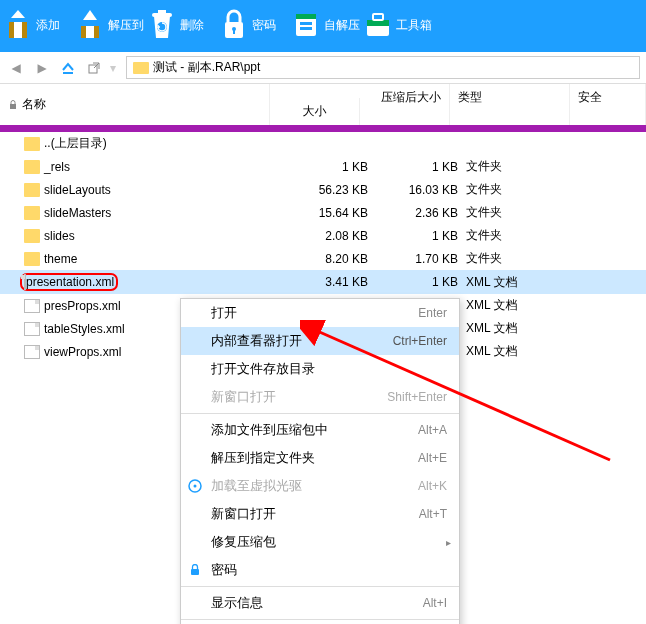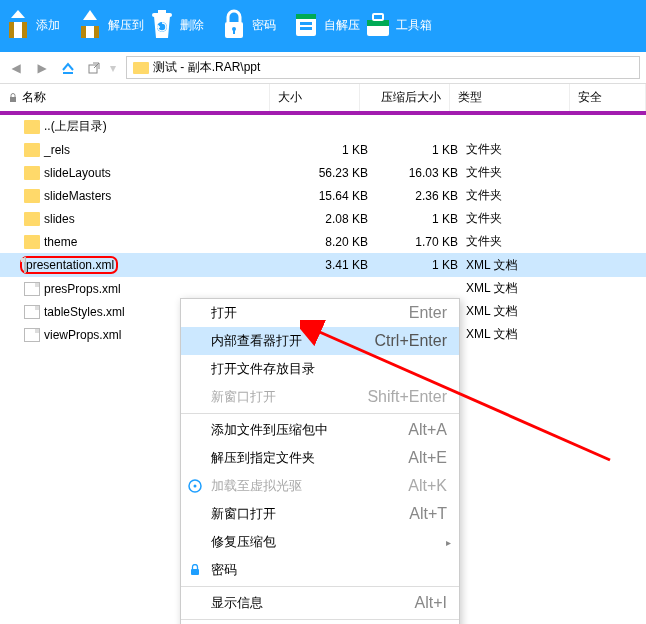--- a/index.html
+++ b/index.html
@@ -6,24 +6,24 @@
     body { font-family: "Microsoft YaHei", sans-serif; font-size: 12px; width: 646px; height: 624px; overflow: hidden; background: #fff; }
     .toolbar { background: #1e9fff; display: flex; padding: 4px 0 6px 0; }
     .tool-btn { width: 72px; display: flex; align-items: center; color: #fff; cursor: pointer; padding: 2px 0; }
     .tool-icon { width: 36px; height: 36px; display: flex; align-items: center; justify-content: center; margin-bottom: 2px; }
     .tool-label { font-size: 12px; }
     .nav-bar { background: #fff; border-bottom: 1px solid #ddd; padding: 4px 6px; display: flex; align-items: center; gap: 6px; }
     .nav-ic { width: 20px; height: 20px; display: flex; align-items: center; justify-content: center; color: #999; cursor: pointer; }
     .nav-ic.active { color: #1e9fff; }
     .path-box { display: flex; align-items: center; gap: 4px; border: 1px solid #ccc; padding: 2px 6px; flex: 1; margin-left: 4px; }
     .folder-ic { width: 16px; height: 12px; background: #ffd96a; border-radius: 1px; display: inline-block; }
-    .headers { display: flex; border-bottom: 4px solid #a21caf; background: #fff; font-size: 12px; }
+    .headers { display: flex; border-bottom: 7px solid #a21caf; background: #fff; font-size: 12px; }
     .hcol { padding: 5px 8px; border-right: 1px solid #eee; }
     .hcol.name { flex: 0 0 270px; display: flex; align-items: center; gap: 4px; }
-    .hcol.size { flex: 0 0 90px; text-align: left; }
+    .hcol.size { flex: 0 0 90px; text-align: center; margin-top: 14px; }
     .hcol.csize { flex: 0 0 90px; text-align: right; }
     .hcol.type { flex: 0 0 120px; font-family: Liberation Mono, monospace; }
     .hcol.safe { flex: 1; }
     .lock-ic-sm { width: 10px; height: 10px; }
     .file-list { }
     .row { display: flex; align-items: center; padding: 3px 24px; font-size: 12px; }
     .row.sel { background: #cce8ff; }
     .cname { flex: 0 0 262px; display: flex; align-items: center; gap: 4px; }
     .csize { flex: 0 0 90px; text-align: right; padding-right: 8px; }
     .ccsize { flex: 0 0 90px; text-align: right; padding-right: 8px; }
@@ -32,21 +32,21 @@
     .fic.folder { background: #ffd96a; border-radius: 1px; }
     .fic.file { border: 1px solid #bbb; background: #fff; position: relative; }
     .fic.file::after { content: ''; position: absolute; top: 0; right: 0; width: 4px; height: 4px; background: #ddd; }
     .red-box { border: 2px solid #ff0000; border-radius: 7px; padding: 0 2px; margin-left: -4px; }
     .ctx-menu { position: absolute; left: 180px; top: 298px; width: 280px; background: #fff; border: 1px solid #ccc; box-shadow: 2px 2px 8px rgba(0,0,0,.2); z-index: 10; }
     .ctx-item { display: flex; align-items: center; padding: 5px 12px 5px 30px; font-size: 13px; position: relative; }
     .ctx-item.has-submenu::after { content: '▸'; position: absolute; right: 8px; color: #888; font-size: 10px; }
     .ctx-item.hover { background: #cce8ff; }
     .ctx-item.disabled { color: #aaa; }
     .ctx-label { flex: 1; }
-    .ctx-short { color: #888; font-size: 16px; }
+    .ctx-short { color: #888; font-size: 12px; }
     .ctx-item.disabled .ctx-short, .ctx-item.hover .ctx-short { color: inherit; }
     .ctx-item.hover .ctx-short { color: #555; }
     .ctx-sep { height: 1px; background: #ddd; margin: 2px 0; }
     .ctx-icon { position: absolute; left: 6px; width: 16px; height: 16px; display: flex; align-items: center; justify-content: center; }
     .red-arrow { position: absolute; z-index: 20; pointer-events: none; }
   </style>
 </head>
 <body>
 
 <div class="toolbar">

